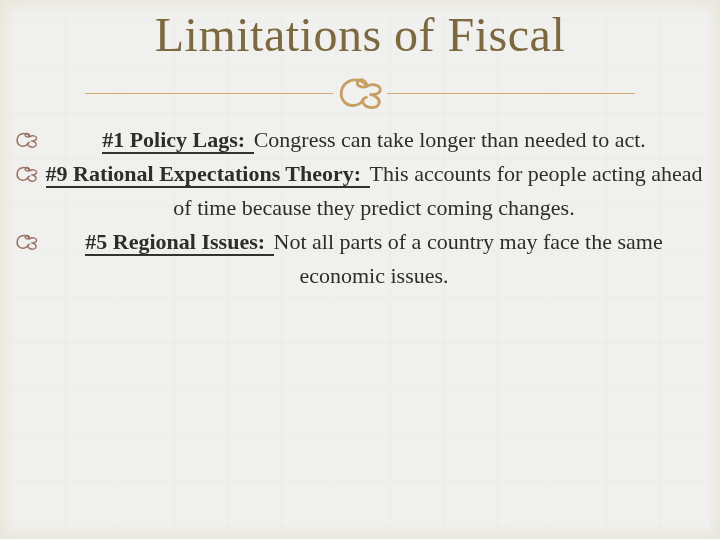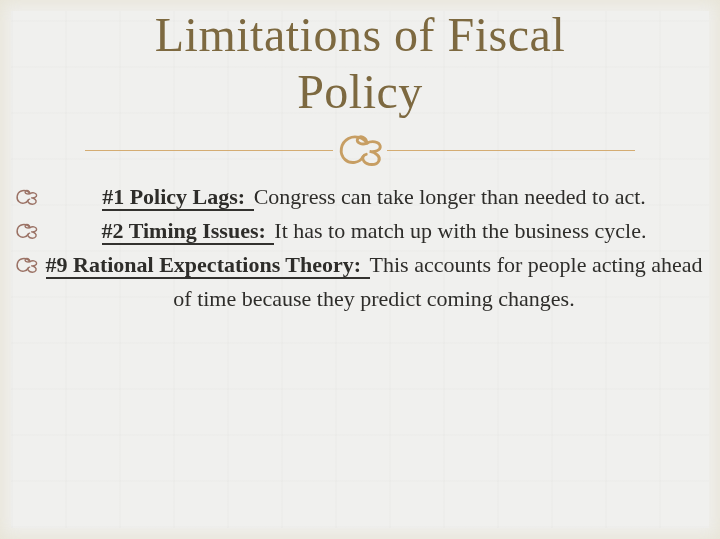--- a/index.html
+++ b/index.html
@@ -92,21 +92,20 @@
   </defs>
 </svg>
 
 <div class="slide">
   <div class="slide-frame"></div>
 
   <div class="content">
 
     <div class="slide-title">
       <div>Limitations of Fiscal</div>
-      <div>Policy</div>
     </div>
 
     <div class="divider">
       <div class="rule"></div>
       <svg class="orn">
           <use href="#flourish"></use>
         </svg>
       <div class="rule"></div>
     </div>
 
@@ -114,24 +113,24 @@
       <li>
         <svg class="bullet-orn">
             <use href="#flourish"></use>
           </svg>
         <span class="lead">#1 Policy Lags: </span><span>Congress can take longer than needed to act.</span>
       </li>
       <li>
         <svg class="bullet-orn">
             <use href="#flourish"></use>
           </svg>
-        <span class="lead">#2 Timing Issues: </span><span>It has to match up with the business cycle.</span>
+        <span class="lead">#9 Rational Expectations Theory: </span><span>This accounts for people acting ahead of time because they predict coming changes.</span>
       </li>
       <li>
         <svg class="bullet-orn">
             <use href="#flourish"></use>
           </svg>
-        <span class="lead">#9 Rational Expectations Theory: </span><span>This accounts for people acting ahead of time because they predict coming changes.</span>
+        <span class="lead">#5 Regional Issues: </span><span>Not all parts of a country may face the same economic issues.</span>
       </li>
     </ul>
 
   </div>
 </div>
 
 </body></html>

